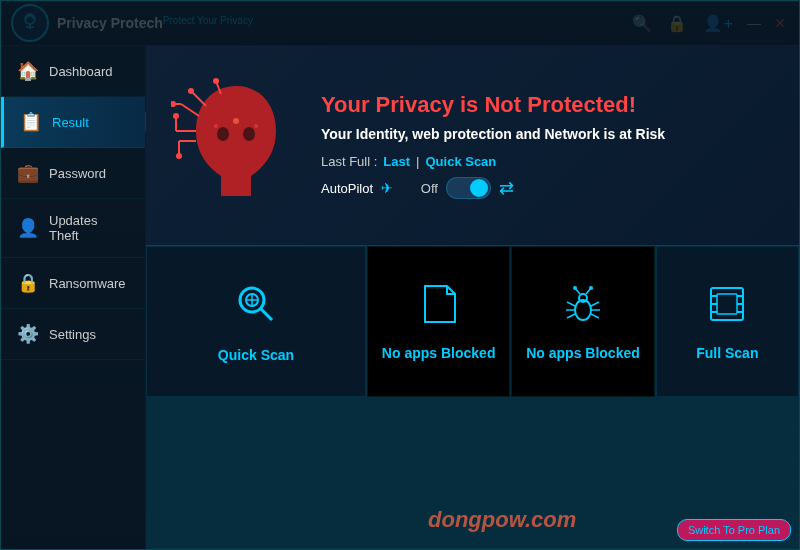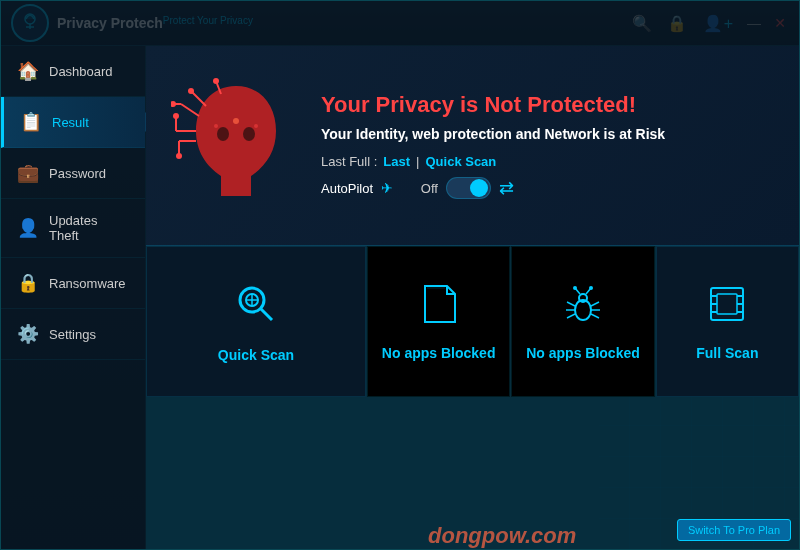--- a/index.html
+++ b/index.html
@@ -344,43 +344,43 @@
       font-weight: bold;
     }
 
     .scan-cell {
       background: #071828;
     }
 
     
     .watermark {
       position: absolute;
-      bottom: 0;
+      bottom: 16px;
       left: 50%;
       transform: translateX(-30%);
       color: #ff6644;
       font-size: 22px;
       font-weight: bold;
       opacity: 0.7;
       z-index: 10;
       font-style: italic;
     }
 
     .switch-btn {
       position: absolute;
       bottom: 8px;
       right: 8px;
-      background: #0369a1;
+      background: #be185d;
       color: #0cf;
       border: 1px solid #0cf;
       padding: 4px 10px;
       font-size: 11px;
       cursor: pointer;
       z-index: 10;
-      border-radius: 3px;
+      border-radius: 10px;
     }
   </style>
 </head>
 <body>
 
 <div class="app-window">
 
   <div class="bg-pattern"></div>
 
   <div class="title-bar">

